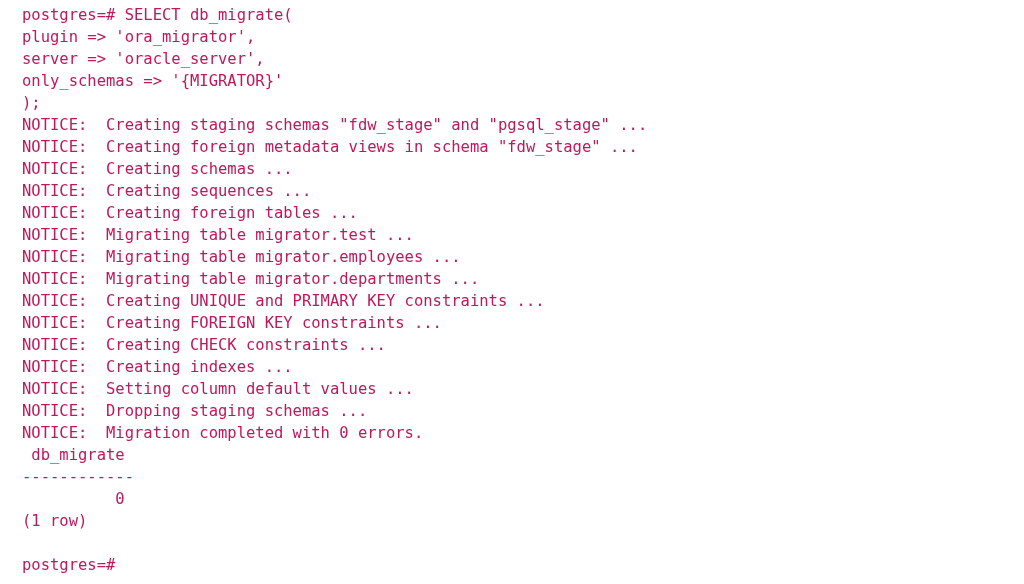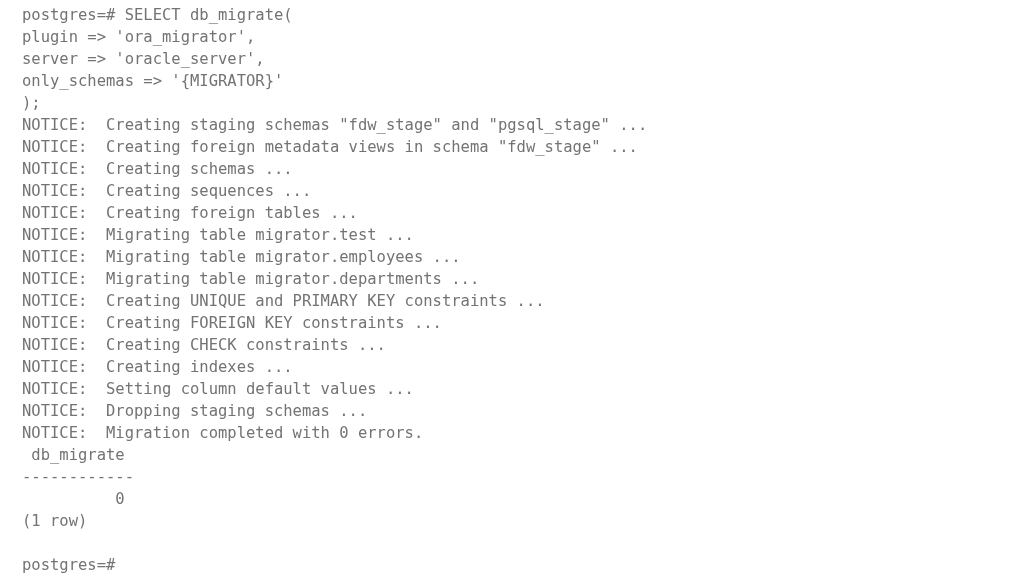--- a/index.html
+++ b/index.html
@@ -10,21 +10,21 @@
   body {
     width: 1024px;
     height: 584px;
     overflow: hidden;
     font-family: "DejaVu Sans Mono", "Liberation Mono", monospace;
   }
   #terminal {
     width: 1024px;
     height: 492px;
     background: #ffffff;
-    color: #737373;
+    color: #be185d;
     font-family: "DejaVu Sans Mono", "Liberation Mono", monospace;
     font-size: 15.5px;
     line-height: 22px;
     padding: 4px 8px 0 22px;
     box-sizing: border-box;
     white-space: pre;
     letter-spacing: 0px;
   }
   .line {
     height: 22px;

